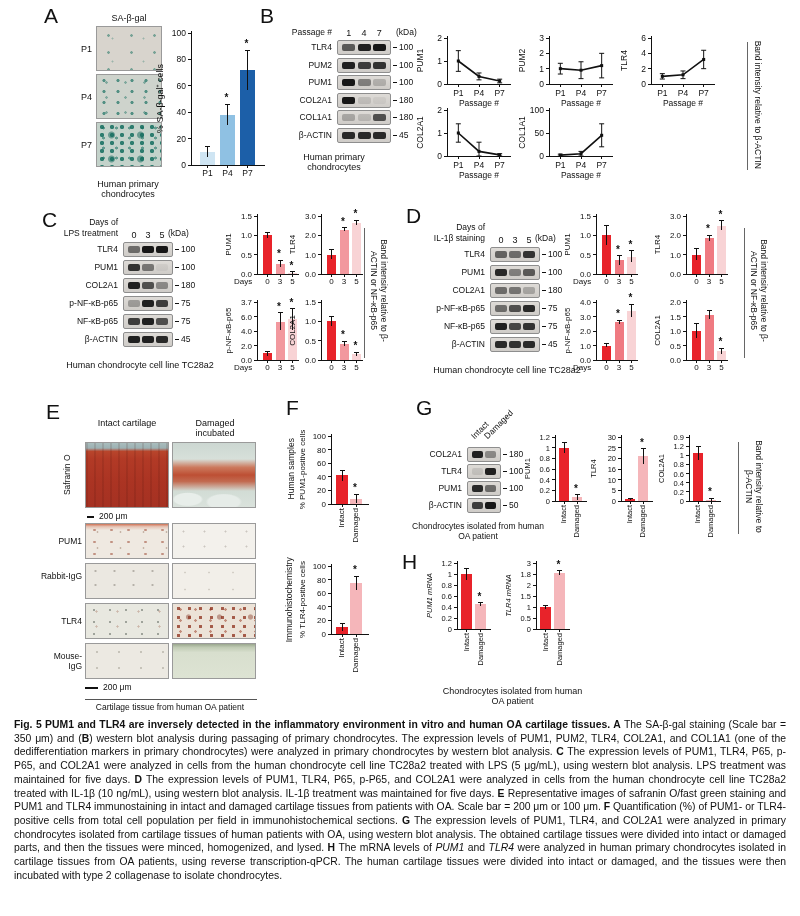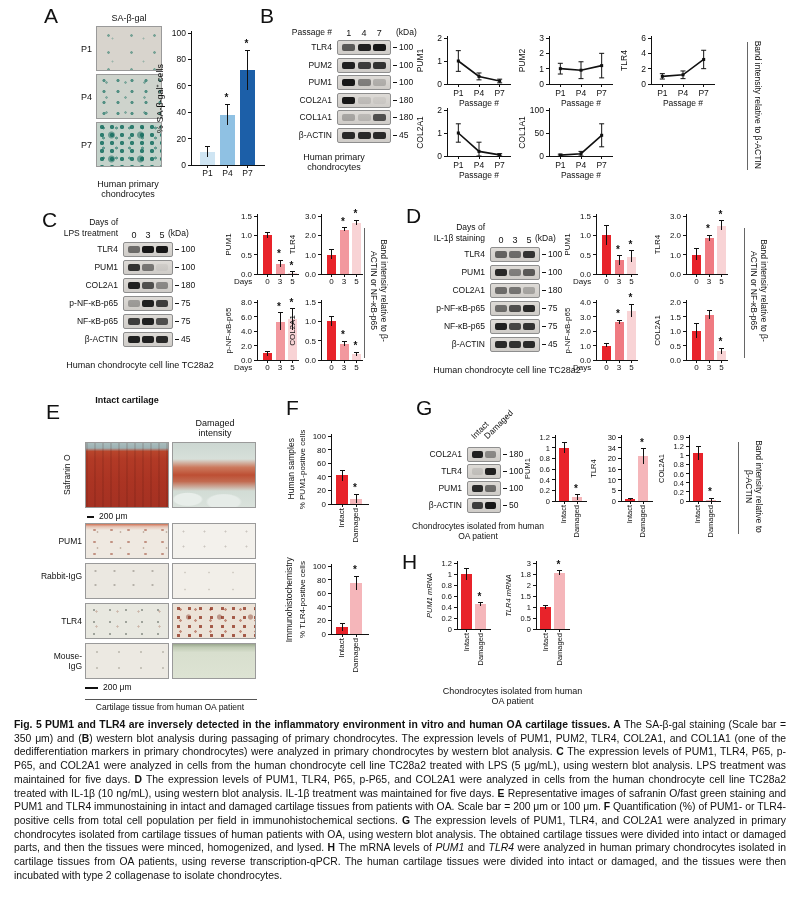--- a/index.html
+++ b/index.html
@@ -439,21 +439,21 @@
       <div style="position: absolute; left: -1px; top: 58px; width: 42px; height: 1px; background: rgb(17, 17, 17);"></div>
       <div style="position: absolute; left: -4px; top: 57.5px; width: 3px; height: 1px; background: rgb(17, 17, 17);"></div>
       <div style="position: absolute; left: -24px; top: 54px; width: 18px; text-align: right; font-size: 8px; line-height: 9px;">0.0</div>
       <div style="position: absolute; left: -4px; top: 43px; width: 3px; height: 1px; background: rgb(17, 17, 17);"></div>
       <div style="position: absolute; left: -24px; top: 39.5px; width: 18px; text-align: right; font-size: 8px; line-height: 9px;">2.0</div>
       <div style="position: absolute; left: -4px; top: 28.5px; width: 3px; height: 1px; background: rgb(17, 17, 17);"></div>
       <div style="position: absolute; left: -24px; top: 25px; width: 18px; text-align: right; font-size: 8px; line-height: 9px;">4.0</div>
       <div style="position: absolute; left: -4px; top: 14px; width: 3px; height: 1px; background: rgb(17, 17, 17);"></div>
       <div style="position: absolute; left: -24px; top: 10.5px; width: 18px; text-align: right; font-size: 8px; line-height: 9px;">6.0</div>
       <div style="position: absolute; left: -4px; top: -0.5px; width: 3px; height: 1px; background: rgb(17, 17, 17);"></div>
-      <div style="position: absolute; left: -24px; top: -4px; width: 18px; text-align: right; font-size: 8px; line-height: 9px;">8.0</div>
+      <div style="position: absolute; left: -24px; top: -4px; width: 18px; text-align: right; font-size: 8px; line-height: 9px;">3.7</div>
       <div class="rot90" style="position: absolute; left: -65px; top: 23px; width: 70px; text-align: center; font-size: 8px; line-height: 11px;">p-NF-κB-p65</div>
       <div style="position: absolute; left: 5px; top: 51.475px; width: 9px; height: 6.525px; background: rgb(232, 35, 42);"></div>
       <div style="position: absolute; left: 9px; top: 49.3px; width: 1px; height: 4.35px; background: rgb(17, 17, 17);"></div>
       <div style="position: absolute; left: 7px; top: 48.8px; width: 5px; height: 1px; background: rgb(17, 17, 17);"></div>
       <div style="position: absolute; left: 9px; top: 59px; width: 1px; height: 2px; background: rgb(17, 17, 17);"></div>
       <div style="position: absolute; left: 1px; top: 61px; width: 17px; text-align: center; font-size: 8px;">0</div>
       <div style="position: absolute; left: 17.5px; top: 19.575px; width: 9px; height: 38.425px; background: rgb(242, 152, 158);"></div>
       <div style="position: absolute; left: 21.5px; top: 10.875px; width: 1px; height: 17.4px; background: rgb(17, 17, 17);"></div>
       <div style="position: absolute; left: 19.5px; top: 10.375px; width: 5px; height: 1px; background: rgb(17, 17, 17);"></div>
       <div style="position: absolute; left: 19px; top: -1.125px; font-size: 10px; font-weight: 700;">*</div>
@@ -681,22 +681,22 @@
       <div style="position: absolute; left: 34px; top: 46.4px; width: 1px; height: 5.8px; background: rgb(17, 17, 17);"></div>
       <div style="position: absolute; left: 32px; top: 45.9px; width: 5px; height: 1px; background: rgb(17, 17, 17);"></div>
       <div style="position: absolute; left: 31.5px; top: 34.4px; font-size: 10px; font-weight: 700;">*</div>
       <div style="position: absolute; left: 34px; top: 59px; width: 1px; height: 2px; background: rgb(17, 17, 17);"></div>
       <div style="position: absolute; left: 26px; top: 61px; width: 17px; text-align: center; font-size: 8px;">5</div>
     </div>
   <div class="abs vbar" style="left:744px;top:228px;height:130px;"></div>
   <div class="abs lab85 ctr rot90cw" style="left:702px;top:281px;width:112px;">Band intensity relative to β-ACTIN or NF-κB-p65</div>
 
   <div class="abs pl" style="left:46px;top:400px;">E</div>
-  <div class="abs lab ctr" style="left:92px;top:395px;width:70px;font-weight:bold;">Intact cartilage</div>
-  <div class="abs lab ctr" style="left:180px;top:418px;width:70px;">Damaged intensity</div>
+  <div class="abs lab ctr" style="left:92px;top:418px;width:70px;">Intact cartilage</div>
+  <div class="abs lab ctr" style="left:180px;top:418px;width:70px;">Damaged incubated</div>
   <div class="abs lab85 ctr rot90" style="left:35px;top:470px;width:66px;">Safranin O</div>
   <div class="abs img saf-i" style="left:85px;top:442px;width:84px;height:66px;"></div>
   <div class="abs img saf-d" style="left:172px;top:442px;width:84px;height:66px;"></div>
   <div class="abs dash" style="left:87px;top:516px;width:7px;height:2px;"></div>
   <div class="abs lab85" style="left:99px;top:512px;">200 μm</div>
 
   <div class="abs lab85 rt" style="left:40px;top:537px;width:42px;">PUM1</div>
   <div class="abs img pum1-i" style="left:85px;top:523px;width:84px;height:36px;"></div>
   <div class="abs img pum1-d" style="left:172px;top:523px;width:84px;height:36px;"></div>
   <div class="abs lab85 rt" style="left:40px;top:572px;width:42px;">Rabbit-IgG</div>
@@ -846,21 +846,21 @@
       <div style="position: absolute; left: -23px; top: 60px; width: 17px; text-align: right; font-size: 7.5px; line-height: 9px;">0</div>
       <div style="position: absolute; left: -4px; top: 52.8333px; width: 3px; height: 1px; background: rgb(17, 17, 17);"></div>
       <div style="position: absolute; left: -23px; top: 49.3333px; width: 17px; text-align: right; font-size: 7.5px; line-height: 9px;">5</div>
       <div style="position: absolute; left: -4px; top: 42.1667px; width: 3px; height: 1px; background: rgb(17, 17, 17);"></div>
       <div style="position: absolute; left: -23px; top: 38.6667px; width: 17px; text-align: right; font-size: 7.5px; line-height: 9px;">10</div>
       <div style="position: absolute; left: -4px; top: 31.5px; width: 3px; height: 1px; background: rgb(17, 17, 17);"></div>
       <div style="position: absolute; left: -23px; top: 28px; width: 17px; text-align: right; font-size: 7.5px; line-height: 9px;">16</div>
       <div style="position: absolute; left: -4px; top: 20.8333px; width: 3px; height: 1px; background: rgb(17, 17, 17);"></div>
       <div style="position: absolute; left: -23px; top: 17.3333px; width: 17px; text-align: right; font-size: 7.5px; line-height: 9px;">20</div>
       <div style="position: absolute; left: -4px; top: 10.1667px; width: 3px; height: 1px; background: rgb(17, 17, 17);"></div>
-      <div style="position: absolute; left: -23px; top: 6.66667px; width: 17px; text-align: right; font-size: 7.5px; line-height: 9px;">34</div>
+      <div style="position: absolute; left: -23px; top: 6.66667px; width: 17px; text-align: right; font-size: 7.5px; line-height: 9px;">25</div>
       <div style="position: absolute; left: -4px; top: -0.5px; width: 3px; height: 1px; background: rgb(17, 17, 17);"></div>
       <div style="position: absolute; left: -23px; top: -4px; width: 17px; text-align: right; font-size: 7.5px; line-height: 9px;">30</div>
       <div class="rot90" style="position: absolute; left: -49px; top: 26px; width: 40px; text-align: center; font-size: 7.5px; line-height: 11px;">TLR4</div>
       <div style="position: absolute; left: 3px; top: 62.2933px; width: 10px; height: 1.70667px; background: rgb(232, 35, 42);"></div>
       <div style="position: absolute; left: 7.5px; top: 61.6533px; width: 1px; height: 1.28px; background: rgb(17, 17, 17);"></div>
       <div style="position: absolute; left: 5.5px; top: 61.1533px; width: 5px; height: 1px; background: rgb(17, 17, 17);"></div>
       <div style="position: absolute; left: 7.5px; top: 65px; width: 1px; height: 2px; background: rgb(17, 17, 17);"></div>
       <div class="rot90" style="position: absolute; left: -17px; top: 88px; width: 50px; text-align: right; font-size: 7.5px; line-height: 10px;">Intact</div>
       <div style="position: absolute; left: 16px; top: 19.2px; width: 10px; height: 44.8px; background: rgb(245, 182, 186);"></div>
       <div style="position: absolute; left: 20.5px; top: 11.7333px; width: 1px; height: 14.9333px; background: rgb(17, 17, 17);"></div>

